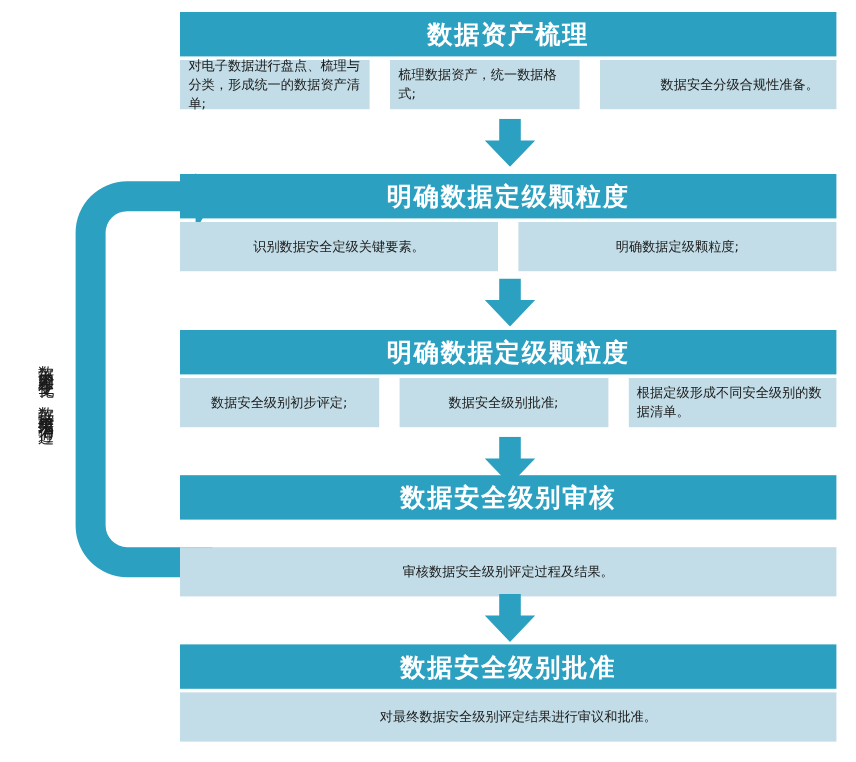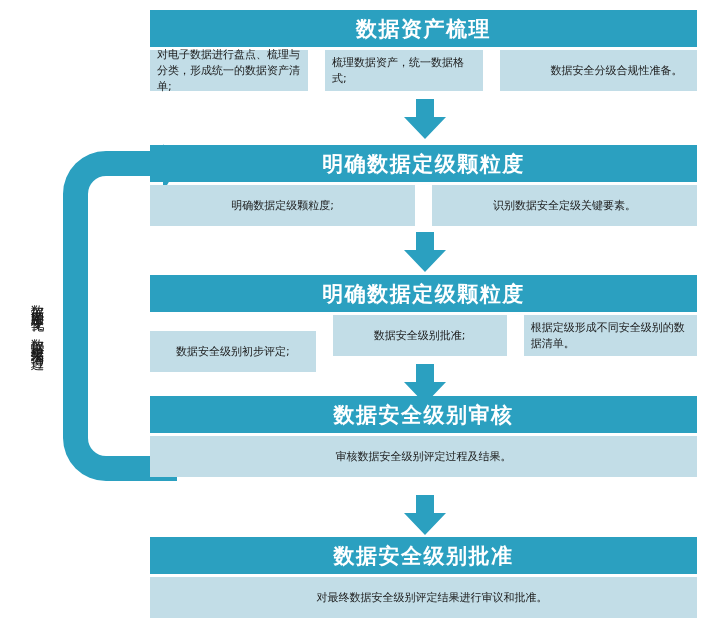--- a/index.html
+++ b/index.html
@@ -139,46 +139,46 @@
     </div>
   </div>
 
   <svg class="down-arrow" style="top:99px;" viewBox="0 0 42 40" preserveAspectRatio="none">
     <polygon points="12,0 30,0 30,18 42,18 21,40 0,18 12,18" fill="#2ba0c0"></polygon>
   </svg>
 
   <div class="stage" style="top:145px;">
     <div class="stage-header">明确数据定级颗粒度</div>
     <div class="stage-body">
+      <div class="sub-item" style="flex:272 0 0;">识别数据安全定级关键要素。</div>
       <div class="sub-item" style="flex:272 0 0;">明确数据定级颗粒度;</div>
-      <div class="sub-item" style="flex:272 0 0;">识别数据安全定级关键要素。</div>
     </div>
   </div>
 
   <svg class="down-arrow" style="top:232px;" viewBox="0 0 42 40" preserveAspectRatio="none">
     <polygon points="12,0 30,0 30,18 42,18 21,40 0,18 12,18" fill="#2ba0c0"></polygon>
   </svg>
 
   <div class="stage" style="top:275px;">
     <div class="stage-header">明确数据定级颗粒度</div>
     <div class="stage-body">
-      <div class="sub-item" style="flex:175 0 0;margin-top:16px;">数据安全级别初步评定;</div>
+      <div class="sub-item" style="flex:175 0 0;">数据安全级别初步评定;</div>
       <div class="sub-item" style="flex:185 0 0;">数据安全级别批准;</div>
       <div class="sub-item" style="flex:184 0 0;">根据定级形成不同安全级别的数据清单。</div>
     </div>
   </div>
 
   <svg class="down-arrow" style="top:364px;" viewBox="0 0 42 40" preserveAspectRatio="none">
     <polygon points="12,0 30,0 30,18 42,18 21,40 0,18 12,18" fill="#2ba0c0"></polygon>
   </svg>
 
   <div class="stage" style="top:396px;">
     <div class="stage-header">数据安全级别审核</div>
     <div class="stage-body">
-      <div class="sub-item" style="flex:547 0 0;">审核数据安全级别评定过程及结果。</div>
+      <div class="sub-item" style="flex:547 0 0;margin-top:20px;">审核数据安全级别评定过程及结果。</div>
     </div>
   </div>
 
   <svg class="down-arrow" style="top:495px;" viewBox="0 0 42 40" preserveAspectRatio="none">
     <polygon points="12,0 30,0 30,18 42,18 21,40 0,18 12,18" fill="#2ba0c0"></polygon>
   </svg>
 
   <div class="stage" style="top:537px;border-radius:12px;">
     <div class="stage-header">数据安全级别批准</div>
     <div class="stage-body">

